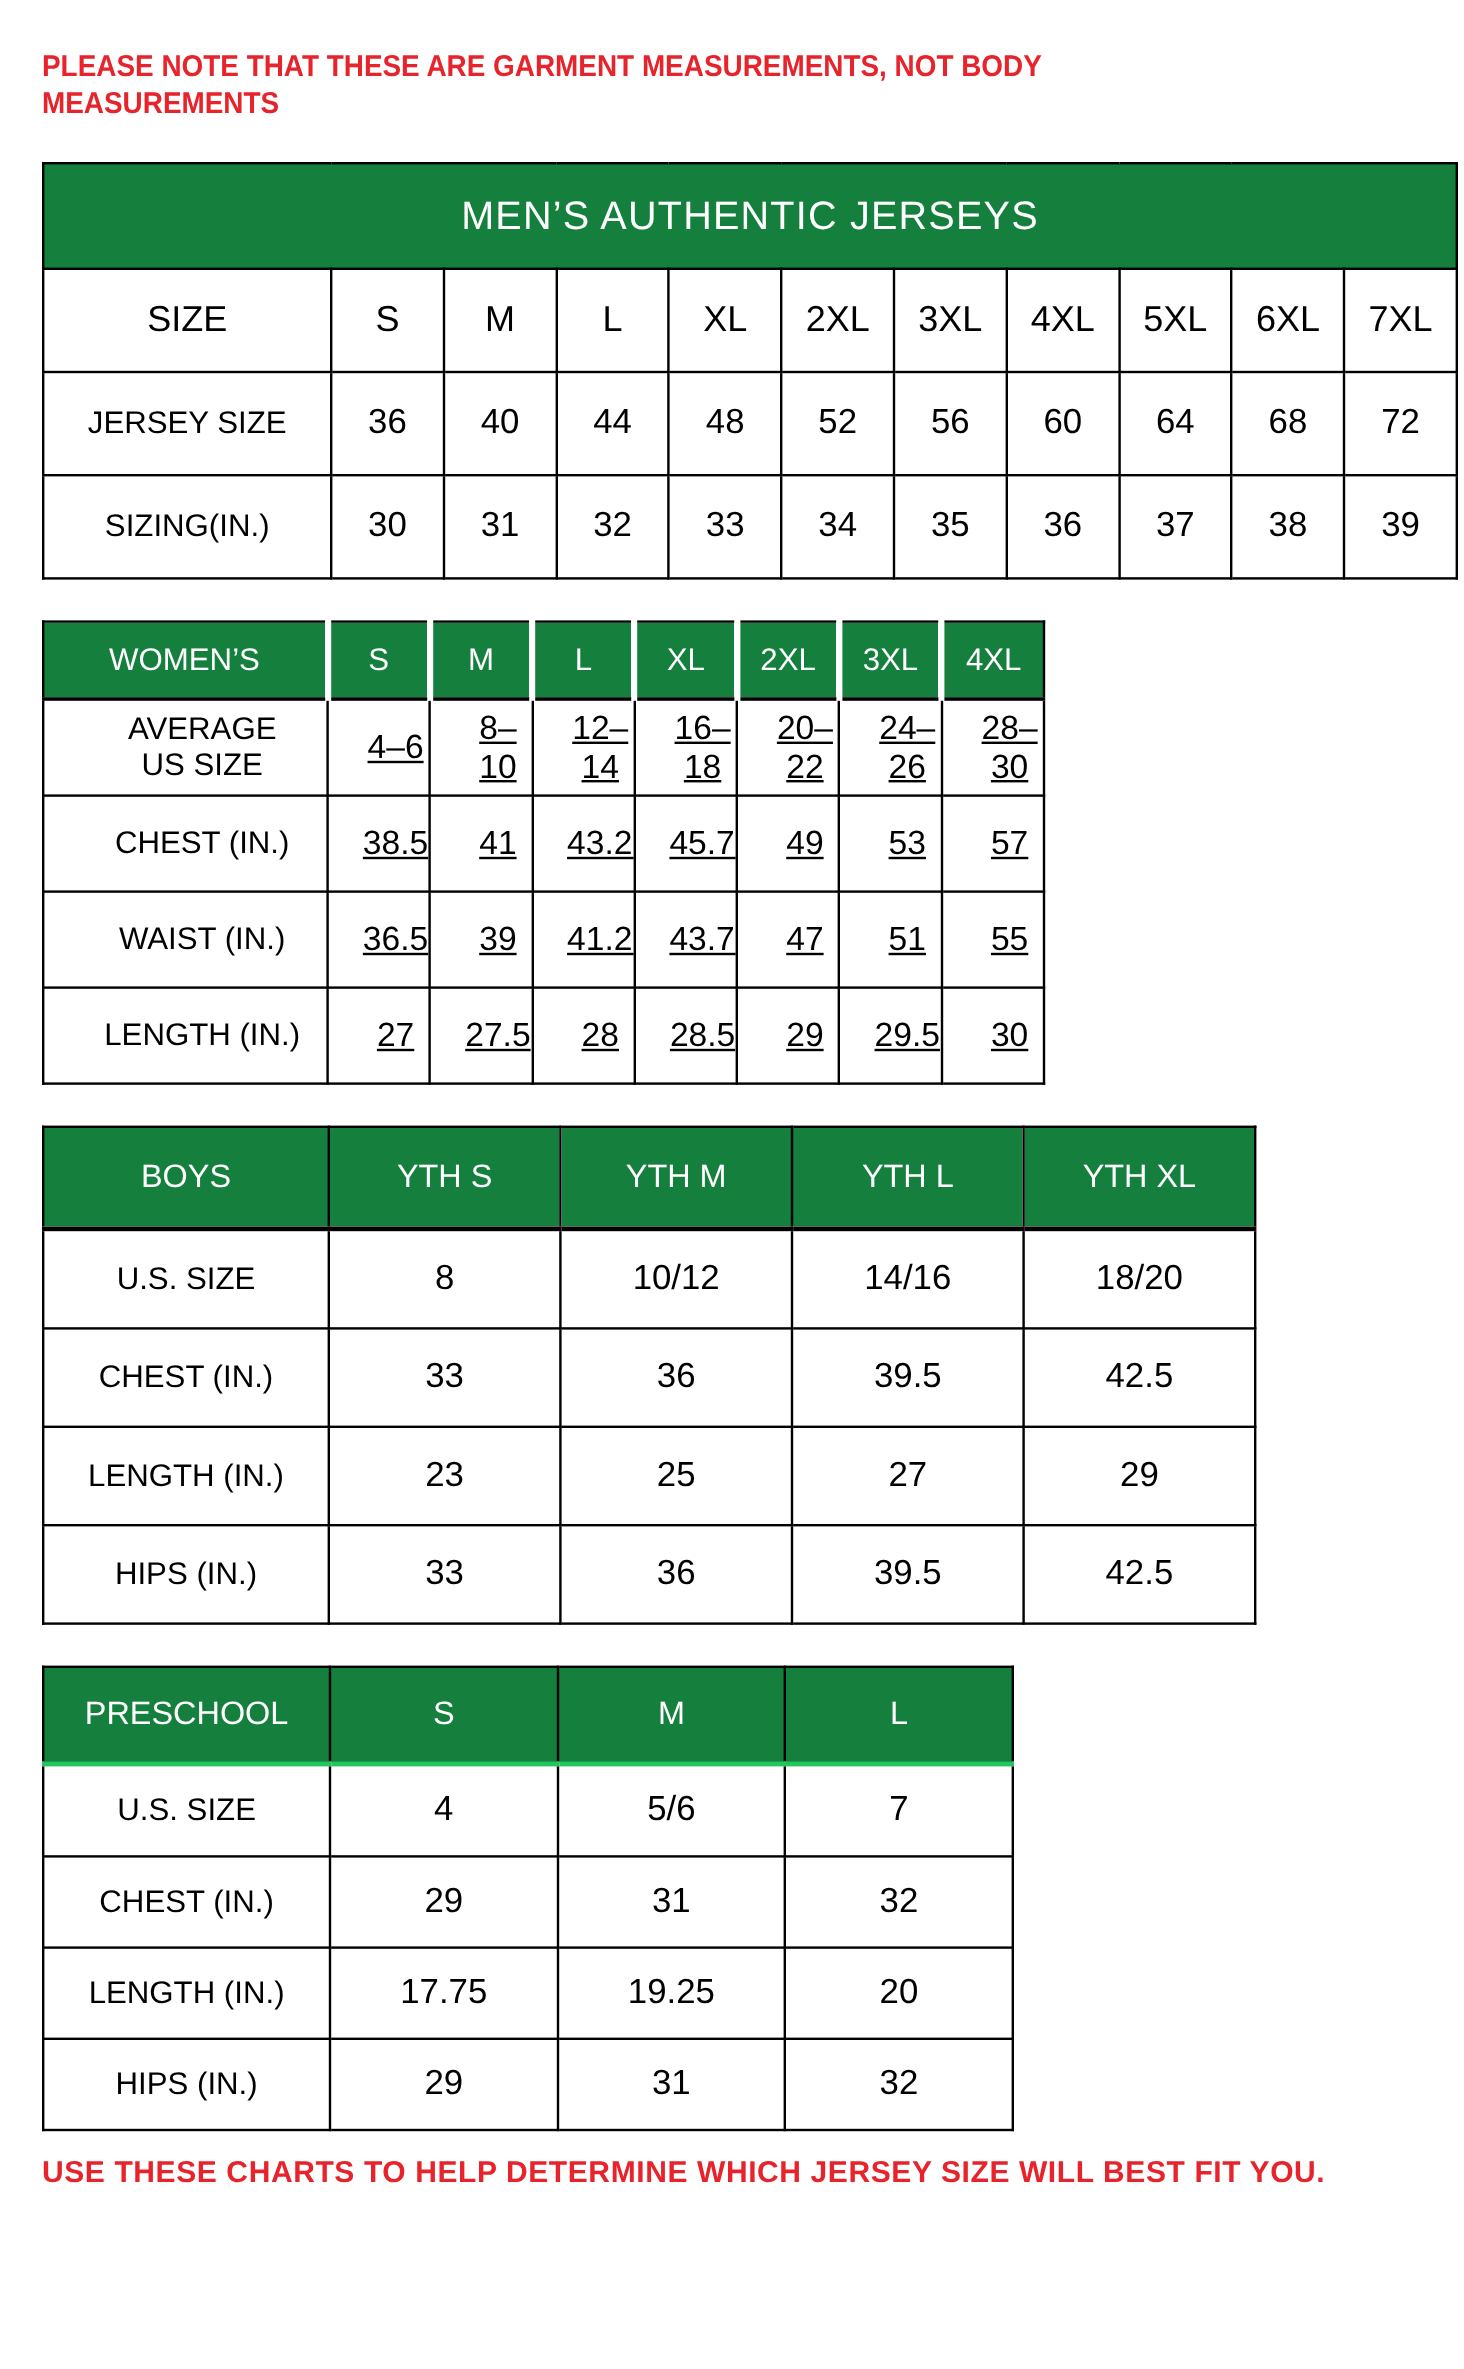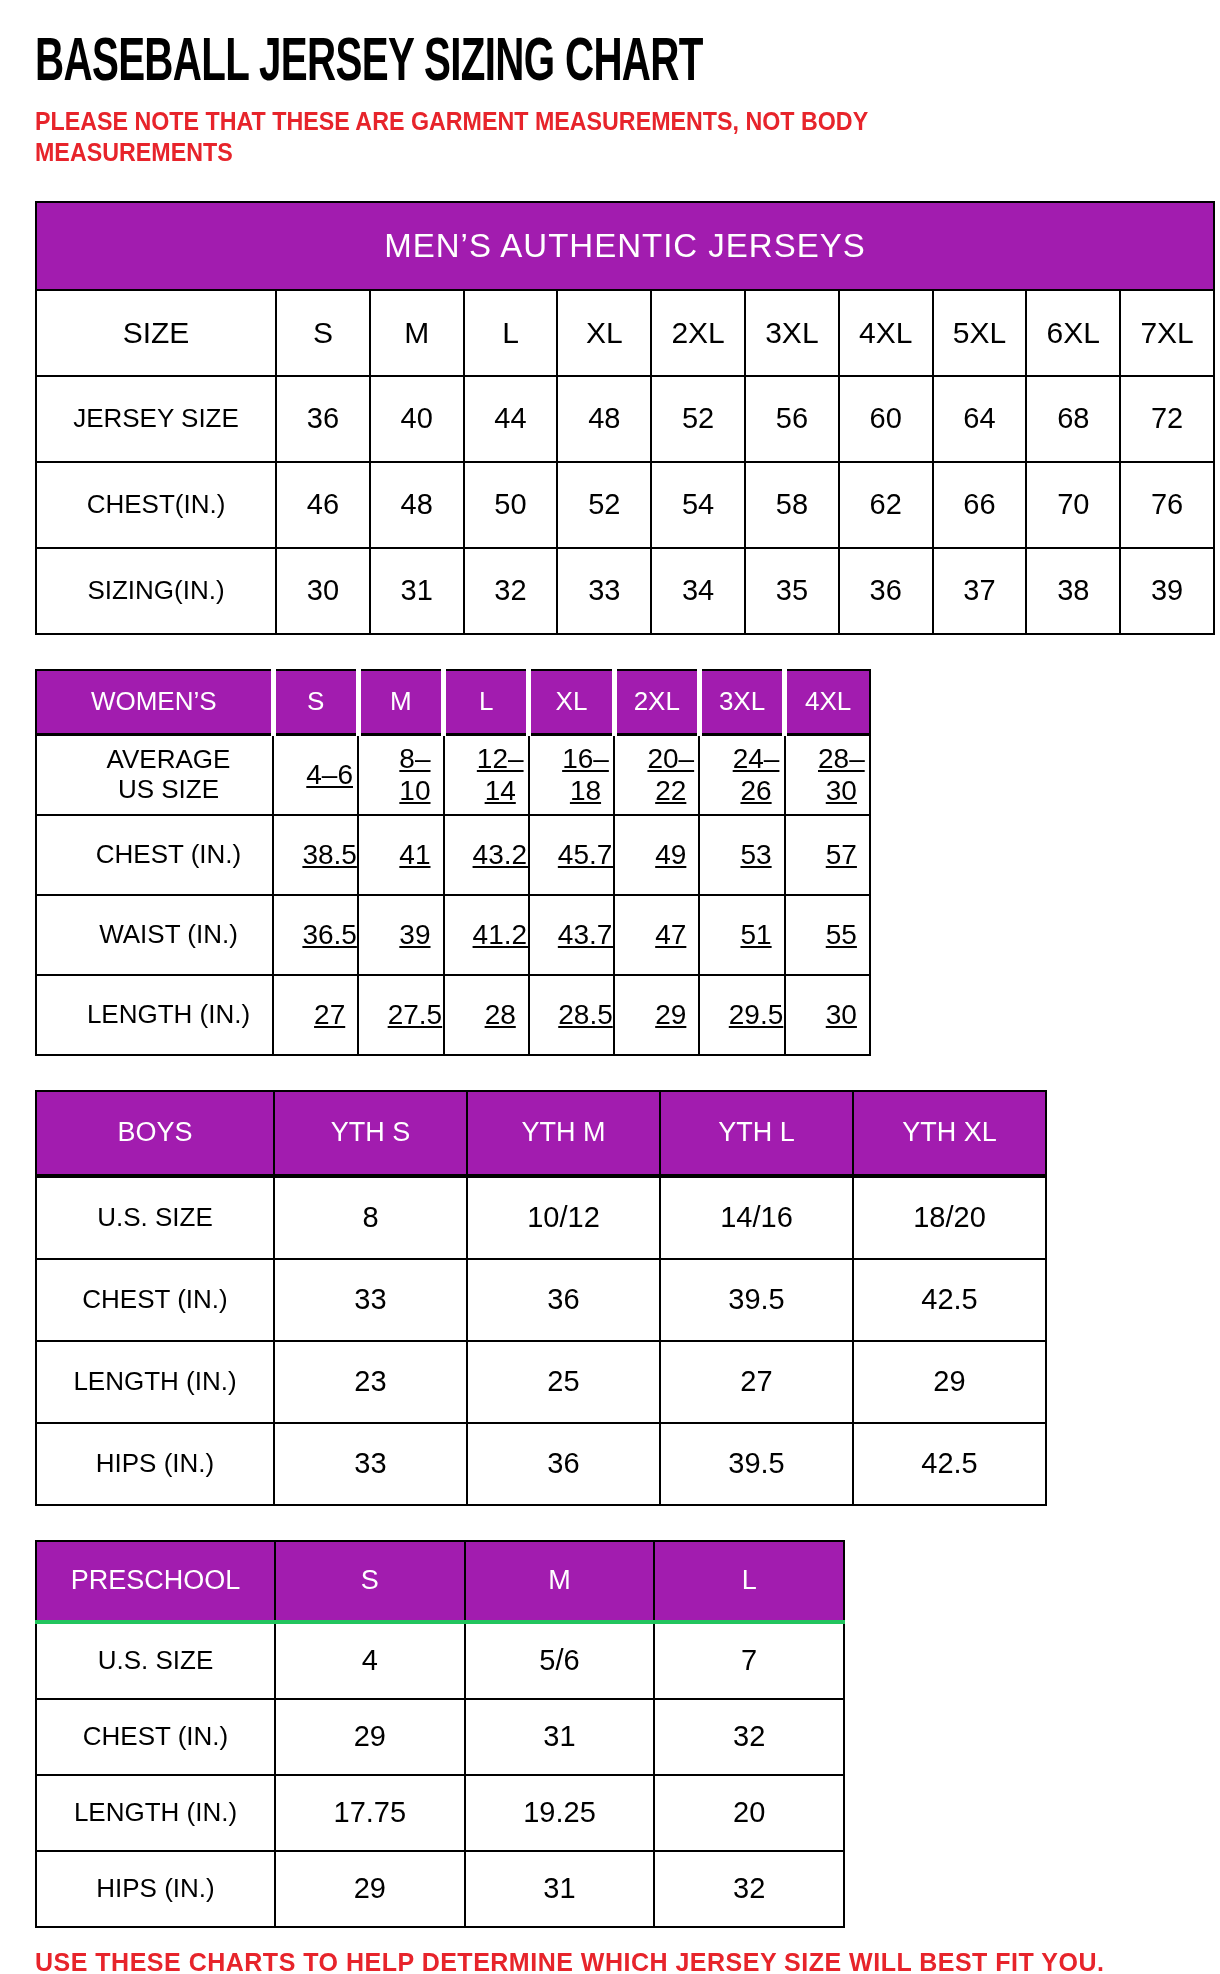--- a/index.html
+++ b/index.html
@@ -15,21 +15,21 @@
   .note{
     margin-top:12px;width:940px;color:#e7242b;font-size:25px;font-weight:700;
     line-height:1.22;transform:scaleX(0.93);transform-origin:left top;
   }
 
   table.tbl{border-collapse:collapse;table-layout:fixed;margin-top:34px;}
   .tbl th,.tbl td{
     border:2px solid #000;text-align:center;vertical-align:middle;
     font-weight:400;padding:0;overflow:hidden;white-space:pre-line;line-height:1.15;
   }
-  .tbl thead th{background:#a21caf;color:#fff;}
+  .tbl thead th{background:#15803d;color:#fff;}
   .tbl td.label{font-size:26px;}
   .tbl td.val{font-size:29px;}
 
   
   .mens{width:1180px;margin-top:28px;}
   .mens col.c0{width:240px;}
   .mens th.banner{height:86px;font-size:33px;letter-spacing:1px;font-weight:400;}
   .mens td{height:84px;}
   .mens tr.size-row td{font-size:30px;margin-left:20px;}
 
@@ -58,23 +58,20 @@
 
   .footer-note{
     margin-top:20px;color:#e7242b;font-size:25px;font-weight:700;
     letter-spacing:0.5px;white-space:nowrap;
   }
 </style>
 </head>
 <body>
 
 <div class="page">
-  <div class="title-wrap">
-    <div class="page-title">BASEBALL JERSEY SIZING CHART</div>
-  </div>
   <div class="note">PLEASE NOTE THAT THESE ARE GARMENT MEASUREMENTS, NOT BODY MEASUREMENTS</div>
 
   <div>
       <table class="tbl mens">
         <colgroup>
           <col class="c0">
           <col>
           <col>
           <col>
           <col>
@@ -111,33 +108,20 @@
             <td class="val">44</td>
             <td class="val">48</td>
             <td class="val">52</td>
             <td class="val">56</td>
             <td class="val">60</td>
             <td class="val">64</td>
             <td class="val">68</td>
             <td class="val">72</td>
           </tr>
           <tr>
-            <td class="label">CHEST(IN.)</td>
-            <td class="val">46</td>
-            <td class="val">48</td>
-            <td class="val">50</td>
-            <td class="val">52</td>
-            <td class="val">54</td>
-            <td class="val">58</td>
-            <td class="val">62</td>
-            <td class="val">66</td>
-            <td class="val">70</td>
-            <td class="val">76</td>
-          </tr>
-          <tr>
             <td class="label">SIZING(IN.)</td>
             <td class="val">30</td>
             <td class="val">31</td>
             <td class="val">32</td>
             <td class="val">33</td>
             <td class="val">34</td>
             <td class="val">35</td>
             <td class="val">36</td>
             <td class="val">37</td>
             <td class="val">38</td>

